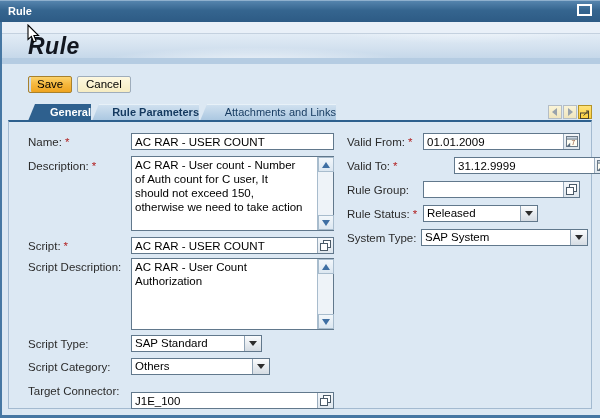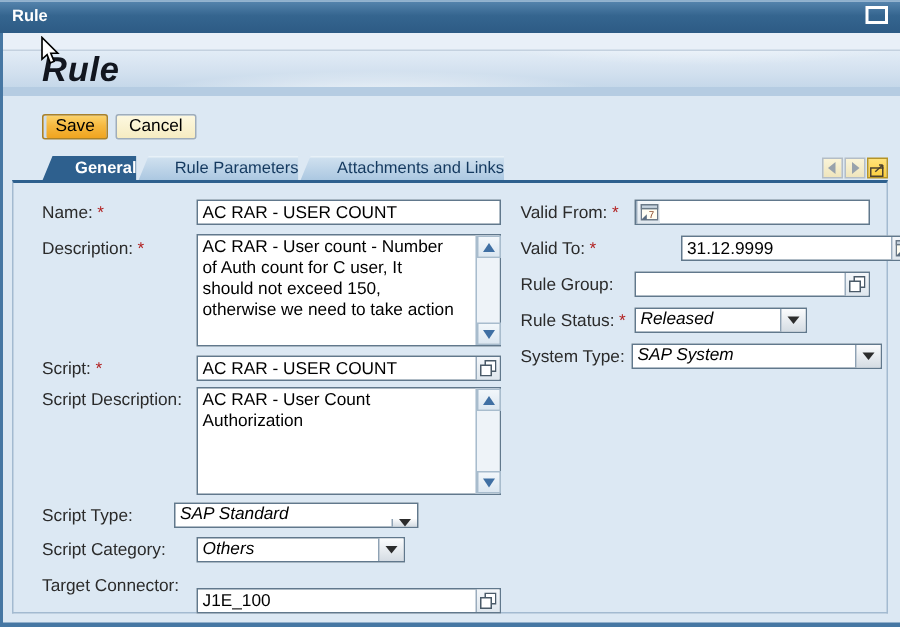--- a/index.html
+++ b/index.html
@@ -56,21 +56,21 @@
   
   .lbl{font-size:11.5px;color:#2b2b2b;white-space:nowrap;}
   .req{color:#b22222;margin-left:3px;}
   .inp{height:17px;border:1px solid #61788c;background:#fff;font-family:"Liberation Sans",sans-serif;
     font-size:11.5px;padding:0 3px;color:#000;}
   .cwrap{height:17px;border:1px solid #61788c;background:#fff;display:flex;align-items:stretch;}
   .cwrap input{border:0;outline:none;flex:1;min-width:0;font-family:"Liberation Sans",sans-serif;
     font-size:11.5px;padding:0 3px;color:#000;background:transparent;}
   .ibtn{width:15px;border-left:1px solid #9aacbd;background:linear-gradient(180deg,#f4f7fa,#dfe7ee);
     display:flex;align-items:center;justify-content:center;}
-  .dd{height:17px;border:1px solid #61788c;background:#fff;display:flex;align-items:stretch;font-style:italic;}
+  .dd{height:17px;border:1px solid #61788c;background:#fff;display:flex;align-items:stretch;}
   .ddval{flex:1;font-size:11.5px;line-height:15px;padding:0 3px;color:#000;white-space:nowrap;overflow:hidden;}
   .ddbtn{width:16px;border-left:1px solid #8fa2b4;background:linear-gradient(180deg,#fbfcfd,#d5dce3);
     display:flex;align-items:center;justify-content:center;}
   .tri-dd{width:0;height:0;border-left:4px solid transparent;border-right:4px solid transparent;
     border-top:5px solid #2c2c2c;}
   .ta{border:1px solid #61788c;background:#fff;}
   .tatext{position:absolute;left:0;top:0;right:15px;bottom:0;font-size:11.5px;line-height:14px;
     padding:1px 3px;color:#000;white-space:pre-line;overflow:hidden;}
   .sbar{position:absolute;right:0;top:0;bottom:0;width:15px;background:#eef3f8;
     border-left:1px solid #a8bccd;}
@@ -99,21 +99,21 @@
 <div class="abs" style="left:27px;top:24px;">
   <svg width="13" height="20" viewBox="0 0 13 20">
     <polygon points="1,1 1,15.5 4.4,12.4 6.5,18 9.1,16.9 6.9,11.5 11.5,11.5" fill="#fff" stroke="#000" stroke-width="1.1"></polygon>
   </svg>
 </div>
 
 <div class="abs btn btn-save">Save</div>
 <div class="abs btn btn-cancel">Cancel</div>
 
 <div class="abs tab tab-active" style="left:28px;width:63px;">General</div>
-<div class="abs tab tab-idle" style="left:92px;width:107px;">Rule Parameters</div>
+<div class="abs tab tab-idle" style="left:92px;width:107px;font-weight:bold;">Rule Parameters</div>
 <div class="abs tab tab-idle" style="left:200px;width:136px;">Attachments and Links</div>
 
 <div class="abs tabbtn" style="left:548px;">
   <div class="tri-l"></div>
 </div>
 <div class="abs tabbtn" style="left:563px;">
   <div class="tri-r"></div>
 </div>
 <div class="abs tabbtn tabbtn-hl" style="left:578px;">
   <svg width="11" height="10" viewBox="0 0 11 10">
@@ -172,21 +172,21 @@
       </div>
     <div class="sbtn" style="bottom:0;">
         <div class="tri-dn"></div>
       </div>
   </div>
 </div>
 
 <div class="abs lbl" style="left:28px;top:338px;">
   <span>Script Type:</span>
 </div>
-<div class="abs dd" style="left:116px;top:335px;width:163px;align-items:flex-end;">
+<div class="abs dd" style="left:131px;top:335px;width:131px;">
   <div class="ddval">SAP Standard</div>
   <div class="ddbtn">
       <div class="tri-dd"></div>
     </div>
 </div>
 
 <div class="abs lbl" style="left:28px;top:361px;">
   <span>Script Category:</span>
 </div>
 <div class="abs dd" style="left:131px;top:358px;width:139px;">
@@ -206,20 +206,21 @@
       <rect x="3.5" y="0.5" width="7" height="7" fill="#fff" stroke="#4a5a68"></rect>
       <rect x="0.5" y="3.5" width="7" height="7" fill="#fff" stroke="#4a5a68"></rect>
     </svg>
   </div>
 </div>
 
 <div class="abs lbl" style="left:347px;top:136px;">
   <span>Valid From:</span><span class="req">*</span>
 </div>
 <div class="abs cwrap" style="left:423px;top:133px;width:157px;">
+  <input value="01.01.2009" style="">
   <div class="ibtn">
     <svg width="12" height="13" viewBox="0 0 12 13">
       <rect x="0.5" y="1.5" width="11" height="10" fill="#fffdf2" stroke="#6b7a88"></rect>
       <rect x="0.5" y="1.5" width="11" height="2.6" fill="#c8d4e0" stroke="#6b7a88"></rect>
       <path d="M0.5 11.5 L4.2 7.8 L4.2 11.5 Z" fill="#5a6d7f"></path>
       <text x="7.4" y="10.2" font-size="6.5" fill="#8a4a2a" text-anchor="middle" font-family="Liberation Sans">7</text>
     </svg>
   </div>
 </div>
 

